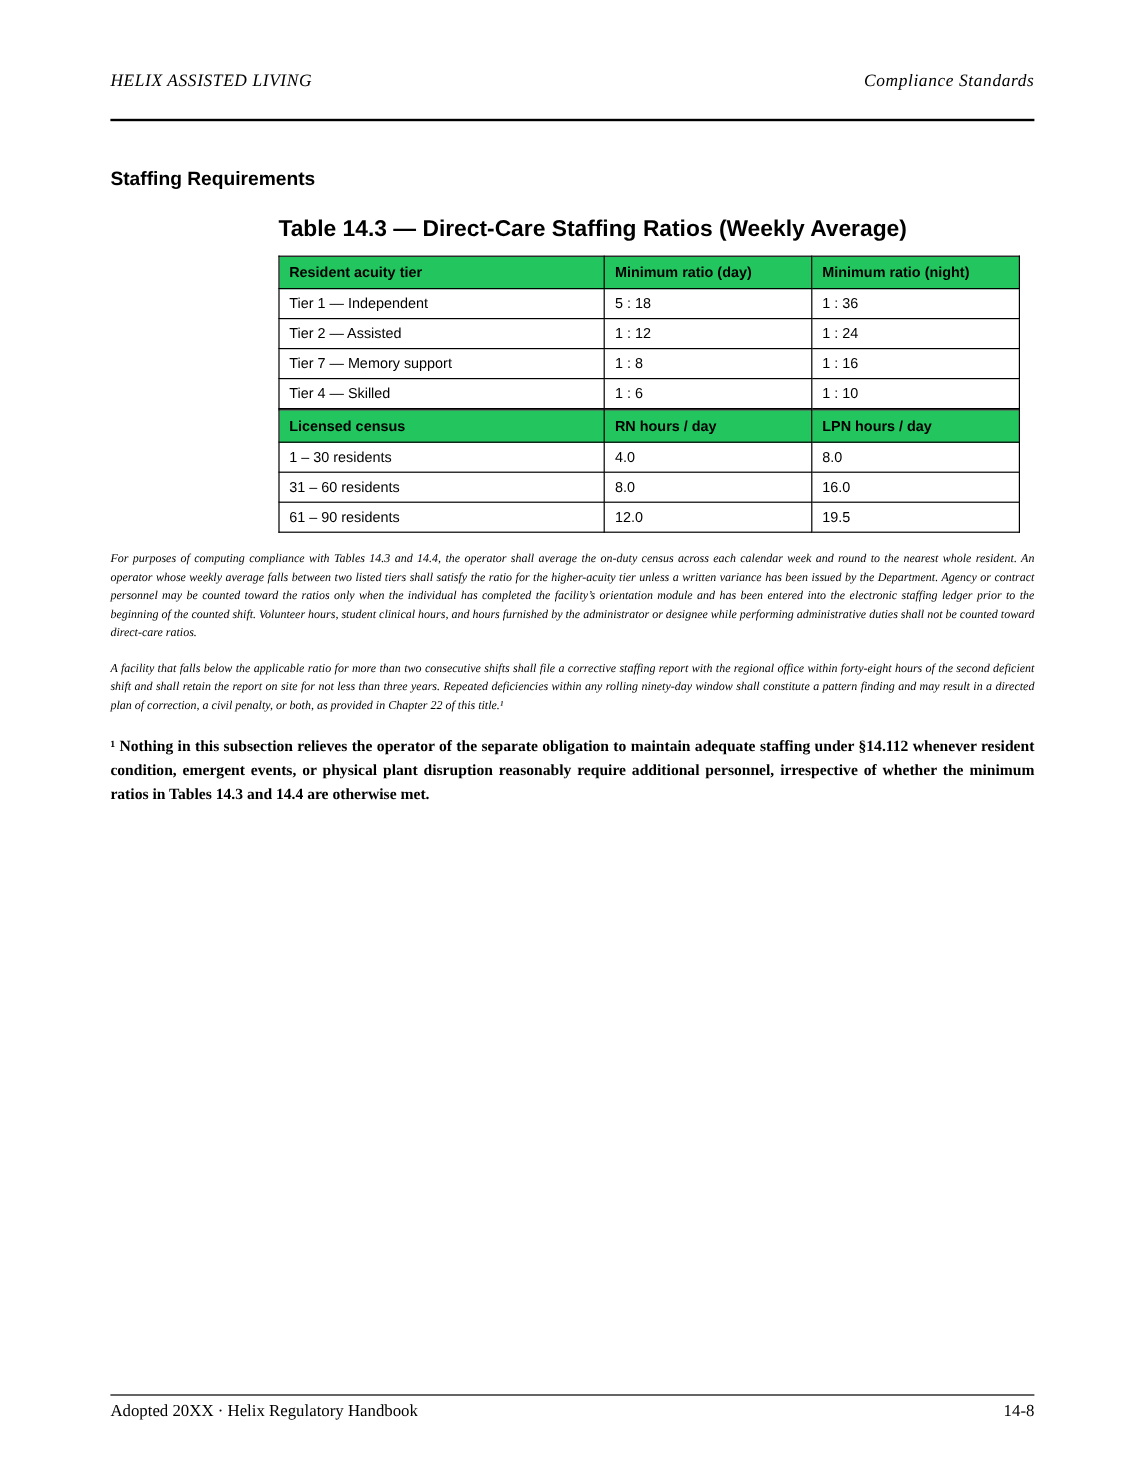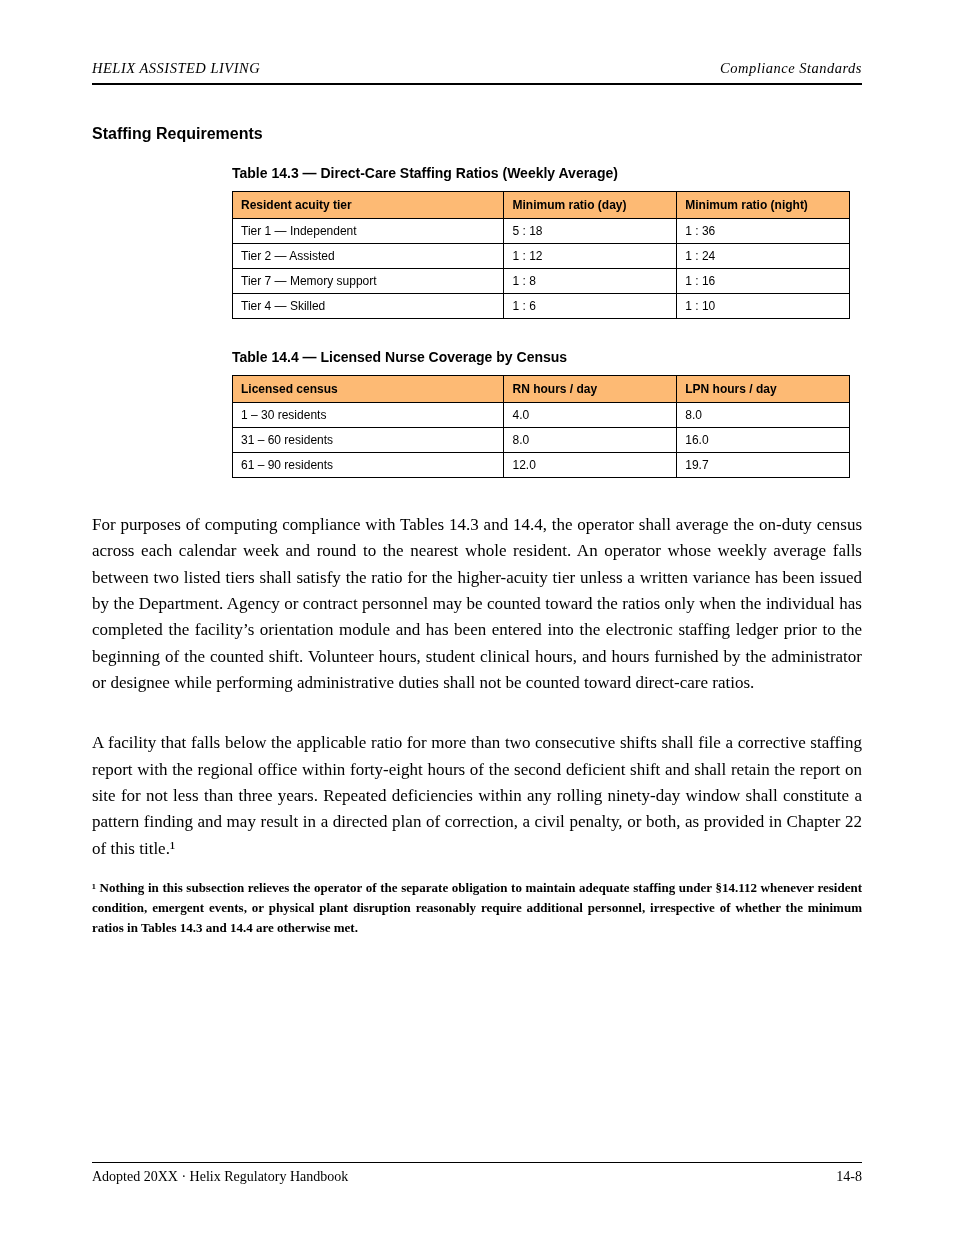--- a/index.html
+++ b/index.html
@@ -16,66 +16,67 @@
     box-sizing: border-box;
     padding: 60px 92px 50px 92px;
   }
   .topbar {
     display: flex;
     justify-content: space-between;
     align-items: flex-end;
     font-style: italic;
     font-size: 14.5px;
     letter-spacing: 0.5px;
-    padding-bottom: 6px;
+    padding-bottom: 22px;
     border-bottom: 2.5px solid #000;
   }
   .topbar .right { font-style: italic; margin-left: 24px; }
   .section-title {
     margin-top: 40px;
     font-family: Arial, Helvetica, sans-serif;
     font-weight: bold;
     font-size: 16px;
   }
   .table-caption {
     margin-top: 22px;
     margin-bottom: 10px;
     font-family: Arial, Helvetica, sans-serif;
     font-weight: bold;
-    font-size: 14px;
+    font-size: 19px;
   }
   .table-wrap {
     margin-left: 140px;
     width: 618px;
   }
   table.spec {
     border-collapse: collapse;
     width: 100%;
     font-family: Arial, Helvetica, sans-serif;
     font-size: 12px;
   }
   table.spec th {
-    background: #fdba74;
+    background: #22c55e;
     font-weight: bold;
     text-align: left;
     padding: 6px 8px;
     border: 1px solid #000;
   }
   table.spec td {
     border: 1px solid #000;
     padding: 5px 8px;
   }
   table.spec col.c1 { width: 44%; }
   table.spec col.c2 { width: 28%; }
   table.spec col.c3 { width: 28%; }
   .para {
-    margin-top: 34px;
-    font-size: 17px;
+    margin-top: 14px;
+    font-size: 10px;
     line-height: 1.55;
     text-align: justify;
+    font-style: italic;
   }
   .para.indent { margin-left: 0; }
   .footnote {
     margin-top: 16px;
     font-size: 13px;
     line-height: 1.55;
     text-align: justify;
     font-weight: bold;
   }
   .bottombar {
@@ -134,21 +135,20 @@
           <td>1 : 16</td>
         </tr>
         <tr>
           <td>Tier 4 — Skilled</td>
           <td>1 : 6</td>
           <td>1 : 10</td>
         </tr>
       </tbody>
     </table>
 
-    <div class="table-caption" style="margin-top:30px">Table 14.4 — Licensed Nurse Coverage by Census</div>
     <table class="spec">
       <colgroup>
           <col class="c1">
           <col class="c2">
           <col class="c3">
         </colgroup>
       <thead>
         <tr>
           <th>Licensed census</th>
           <th>RN hours / day</th>
@@ -162,21 +162,21 @@
           <td>8.0</td>
         </tr>
         <tr>
           <td>31 – 60 residents</td>
           <td>8.0</td>
           <td>16.0</td>
         </tr>
         <tr>
           <td>61 – 90 residents</td>
           <td>12.0</td>
-          <td>19.7</td>
+          <td>19.5</td>
         </tr>
       </tbody>
     </table>
   </div>
 
   <div class="para indent">For purposes of computing compliance with Tables 14.3 and 14.4, the operator shall average the on-duty census across each calendar week and round to the nearest whole resident. An operator whose weekly average falls between two listed tiers shall satisfy the ratio for the higher-acuity tier unless a written variance has been issued by the Department. Agency or contract personnel may be counted toward the ratios only when the individual has completed the facility’s orientation module and has been entered into the electronic staffing ledger prior to the beginning of the counted shift. Volunteer hours, student clinical hours, and hours furnished by the administrator or designee while performing administrative duties shall not be counted toward direct-care ratios.</div>
 
   <div class="para">A facility that falls below the applicable ratio for more than two consecutive shifts shall file a corrective staffing report with the regional office within forty-eight hours of the second deficient shift and shall retain the report on site for not less than three years. Repeated deficiencies within any rolling ninety-day window shall constitute a pattern finding and may result in a directed plan of correction, a civil penalty, or both, as provided in Chapter 22 of this title.¹</div>
 
   <div class="footnote">¹ Nothing in this subsection relieves the operator of the separate obligation to maintain adequate staffing under §14.112 whenever resident condition, emergent events, or physical plant disruption reasonably require additional personnel, irrespective of whether the minimum ratios in Tables 14.3 and 14.4 are otherwise met.</div>

